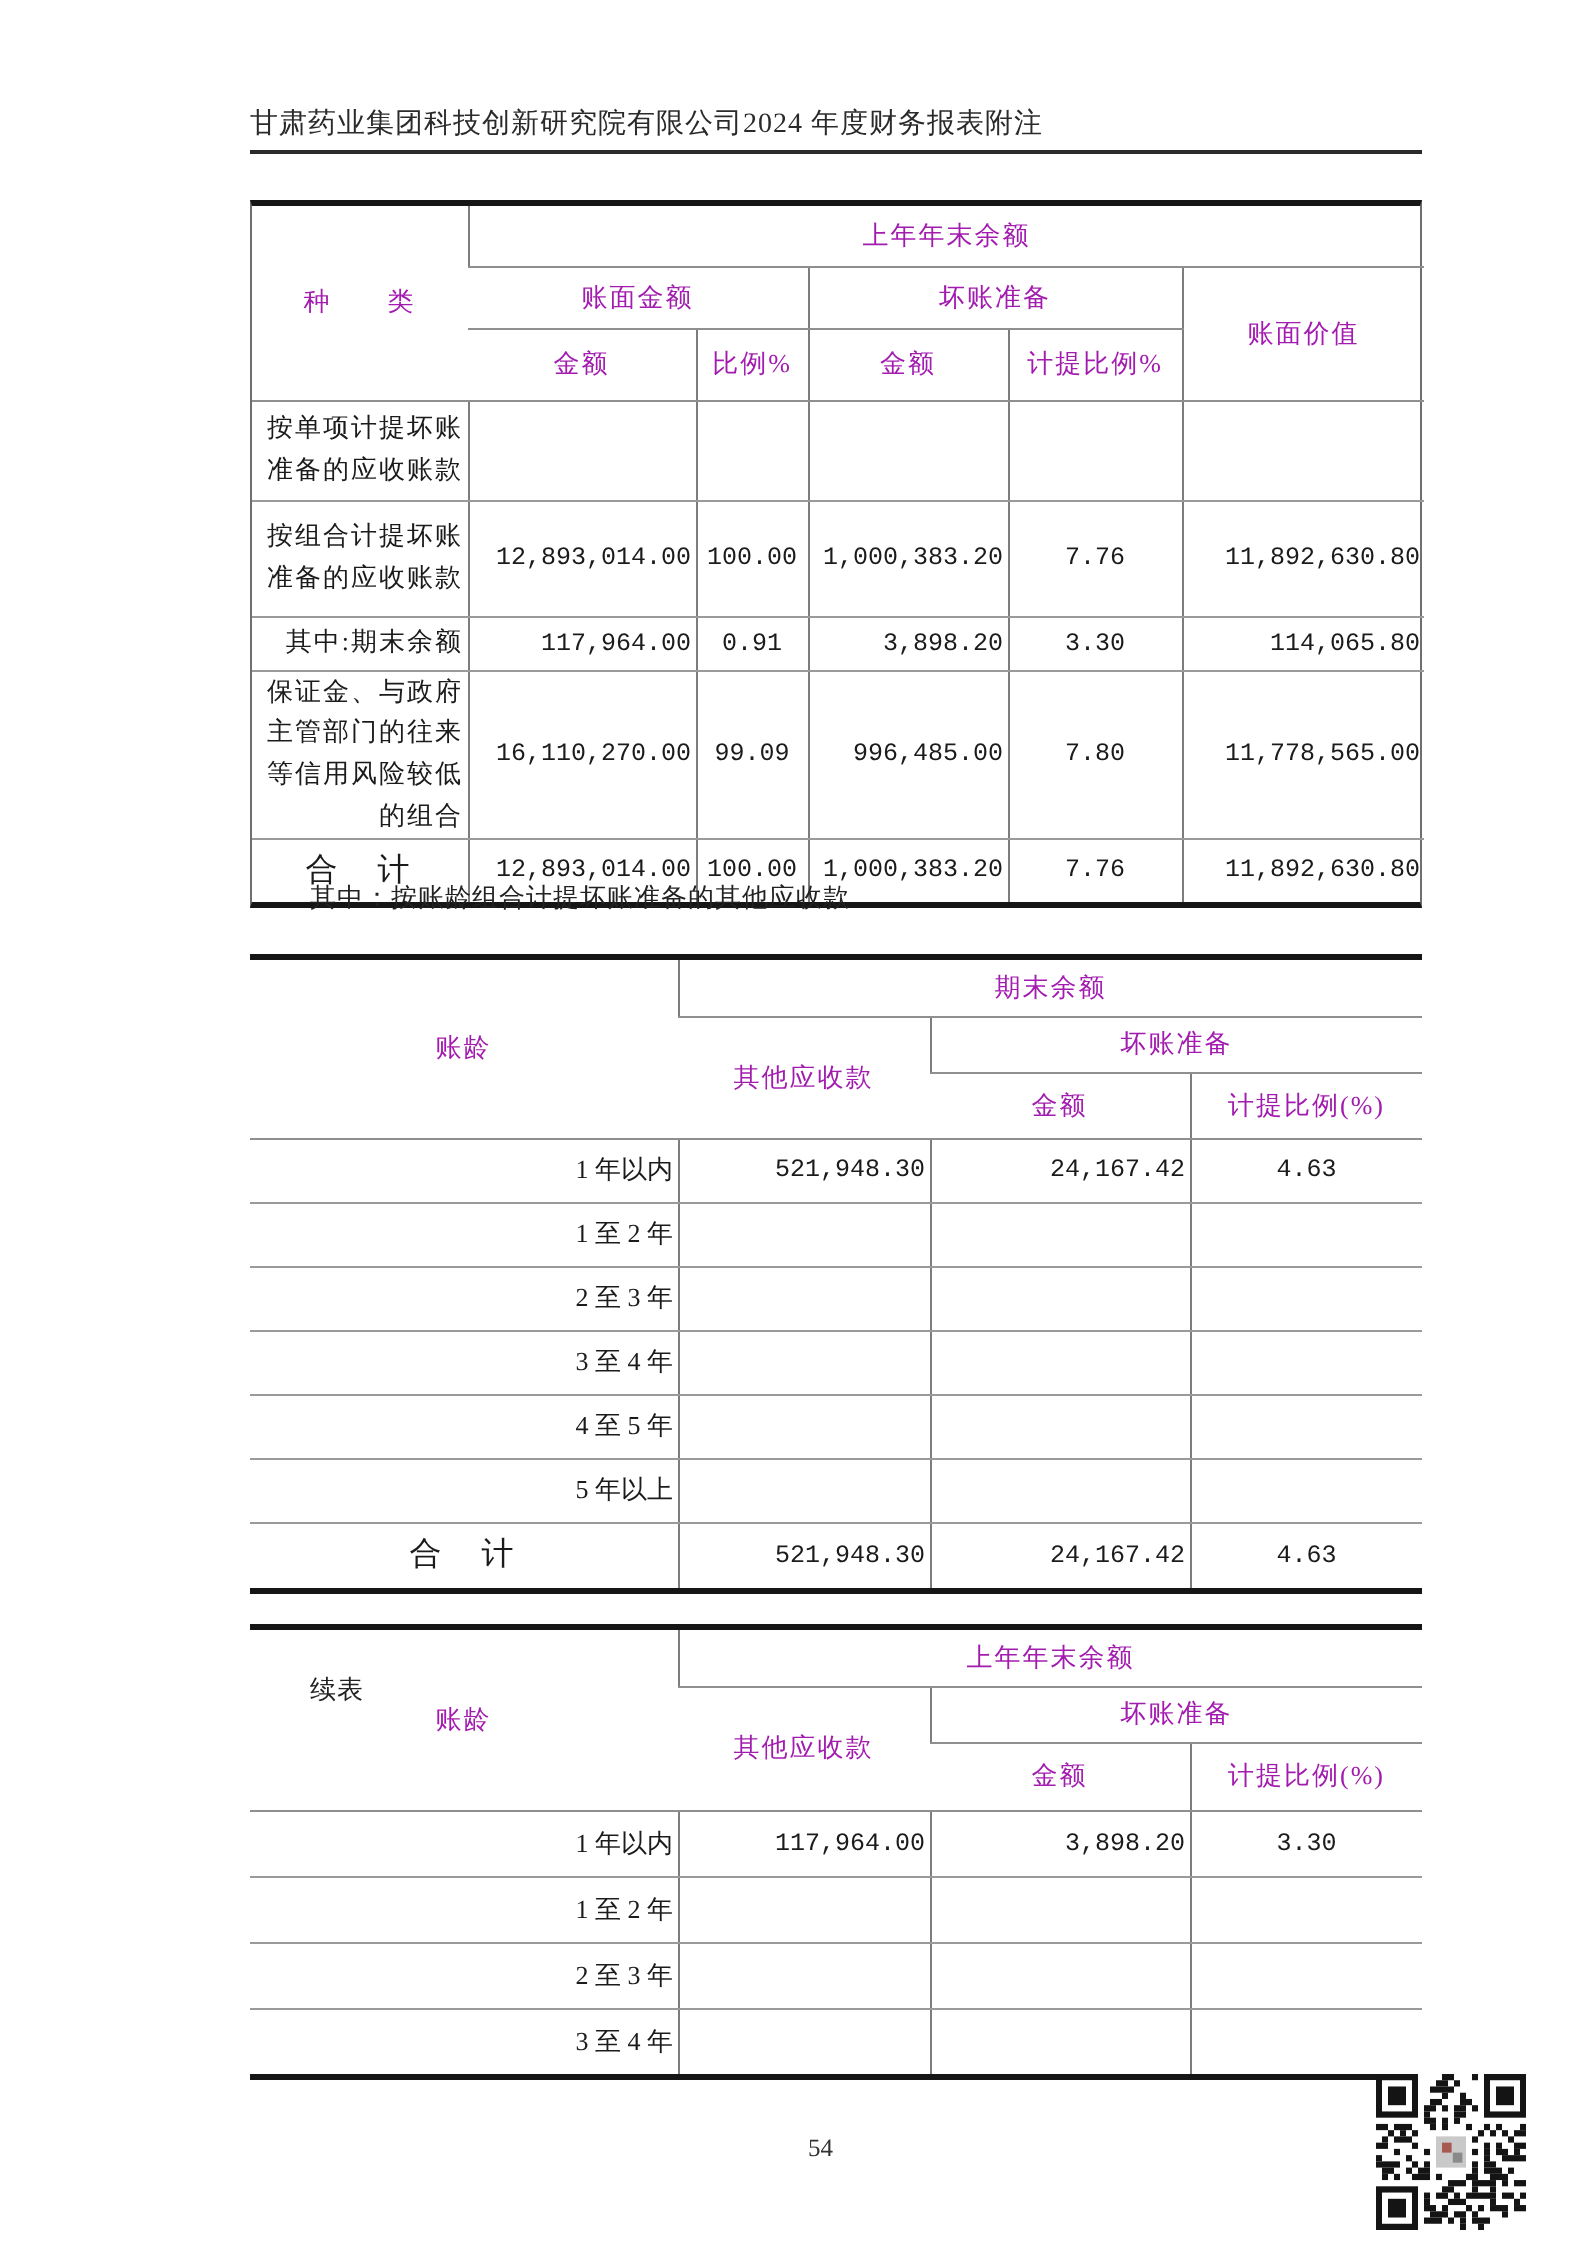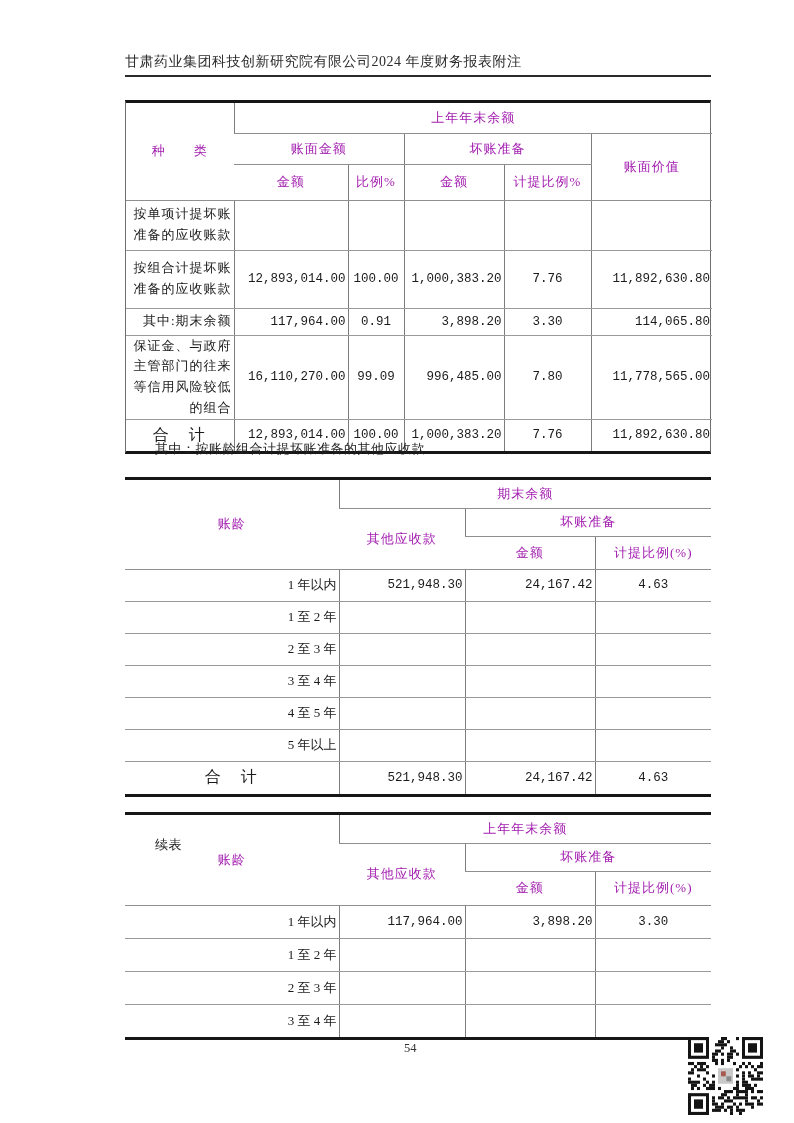--- a/index.html
+++ b/index.html
@@ -51,21 +51,21 @@
   td.c{text-align:center;}
   .num{font-family:"Liberation Mono","DejaVu Sans Mono",monospace;font-size:12.5px;letter-spacing:0;}
   #table1 td.lbl{letter-spacing:1px;line-height:1.6;}
   td.total-lbl{text-align:center;letter-spacing:2px;font-size:16px;}
   
   .inline-note{
     position:absolute;left:155px;font-size:13px;letter-spacing:0.5px;color:#222;
   }
   
   .page-num{
-    position:absolute;top:1041px;left:404px;
+    position:absolute;top:1067px;left:404px;
     font-size:12.5px;color:#333;
   }
   .qr{position:absolute;top:1037px;left:688px;width:75px;height:78px;}
 </style>
 </head>
 <body>
 
 <div class="page">
 
   <div class="page-header">

